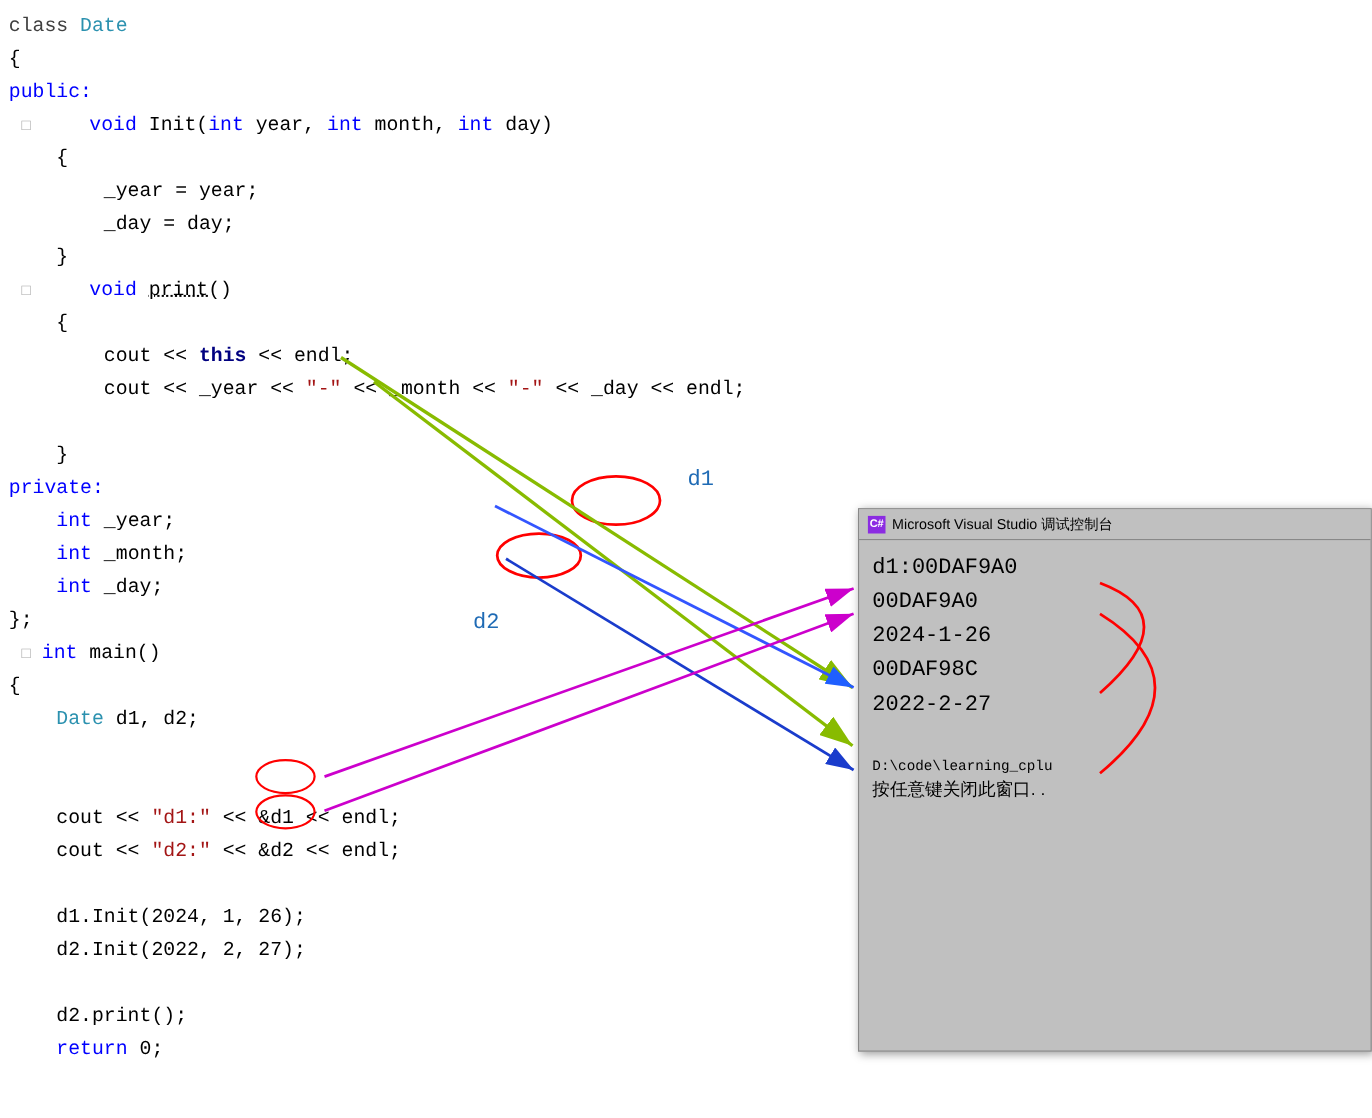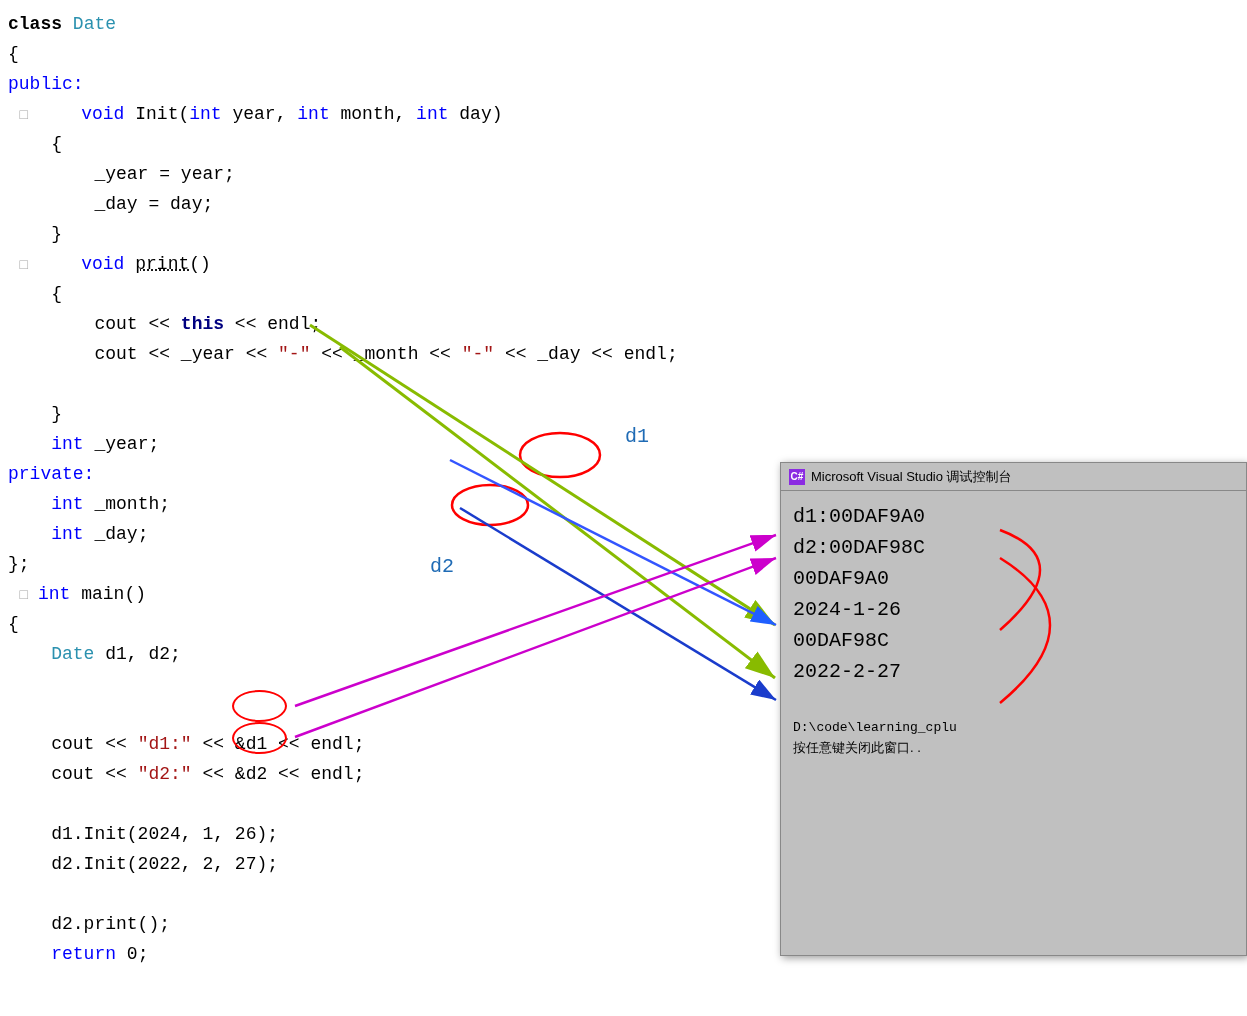--- a/index.html
+++ b/index.html
@@ -38,21 +38,21 @@
       margin-right: 10px;
       text-align: right;
       user-select: none;
     }
 
     .code-text {
       white-space: pre;
     }
 
     
-    .kw-class { color: #000000; font-weight: bold; }
+    .kw-class { color: #404040; font-weight: normal; }
     .kw-void  { color: #0000ff; }
     .kw-int   { color: #0000ff; }
     .kw-private { color: #0000ff; }
     .kw-public  { color: #0000ff; }
     .kw-return  { color: #0000ff; }
     .classname  { color: #2b91af; }
     .fn-name    { color: #000000; }
     .string     { color: #a31515; }
     .this-kw    { color: #000080; font-weight: bold; }
     .normal     { color: #000000; }
@@ -94,21 +94,21 @@
     }
 
     .console-body {
       padding: 10px 12px;
       font-family: 'Courier New', Courier, monospace;
       font-size: 20px;
       color: #000000;
       line-height: 1.55;
     }
     .console-body .path-line { color: #000000; font-size: 13px; }
-    .console-body .close-line { color: #000000; font-size: 13px; font-family: 'Microsoft YaHei', sans-serif; }
+    .console-body .close-line { color: #000000; font-size: 16px; font-family: 'Microsoft YaHei', sans-serif; }
 
     
     .svg-overlay {
       position: absolute;
       top: 0;
       left: 0;
       width: 1247px;
       height: 1016px;
       pointer-events: none;
     }
@@ -211,25 +211,25 @@
 
   <div class="code-line">
     <span class="code-text normal">&nbsp;</span>
   </div>
 
   <div class="code-line">
     <span class="code-text normal">    }</span>
   </div>
 
   <div class="code-line">
+    <span class="code-text"><span class="kw-private">private:</span></span>
+  </div>
+
+  <div class="code-line">
     <span class="code-text"><span class="normal">    </span><span class="kw-int">int</span><span class="normal"> _year;</span></span>
-  </div>
-
-  <div class="code-line">
-    <span class="code-text"><span class="kw-private">private:</span></span>
   </div>
 
   <div class="code-line">
     <span class="code-text"><span class="normal">    </span><span class="kw-int">int</span><span class="normal"> _month;</span></span>
   </div>
 
   <div class="code-line">
     <span class="code-text"><span class="normal">    </span><span class="kw-int">int</span><span class="normal"> _day;</span></span>
   </div>
 
@@ -292,21 +292,20 @@
   </div>
 </div>
 
 <div class="console-window">
   <div class="console-titlebar">
     <span class="console-icon">C#</span>
     <span>Microsoft Visual Studio 调试控制台</span>
   </div>
   <div class="console-body">
     <div>d1:00DAF9A0</div>
-    <div>d2:00DAF98C</div>
     <div>00DAF9A0</div>
     <div>2024-1-26</div>
     <div>00DAF98C</div>
     <div>2022-2-27</div>
     <div>&nbsp;</div>
     <div class="path-line">D:\code\learning_cplu</div>
     <div class="close-line">按任意键关闭此窗口. .</div>
   </div>
 </div>
 

